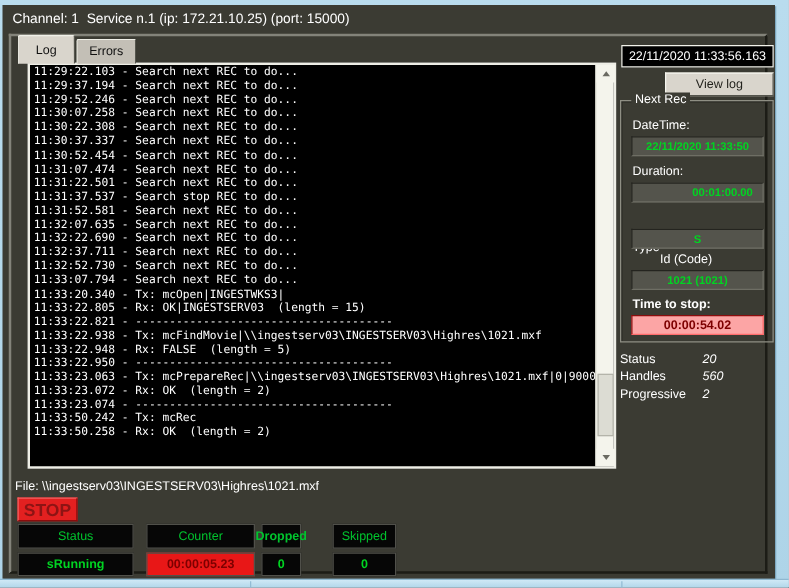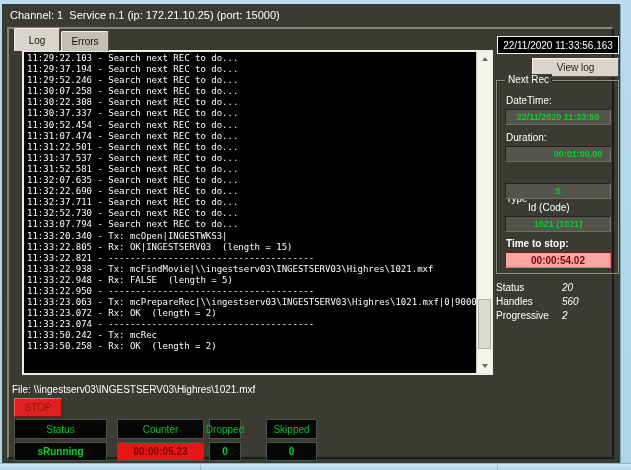--- a/index.html
+++ b/index.html
@@ -101,35 +101,35 @@
   .g-field.red { background: #fca5a5; color: #7d0000; font-size: 10px; border-color: #8a0d0d #ff6b6b #ff6b6b #8a0d0d; }
   .stat-row { position: absolute; left: 496px; width: 123px; height: 13px; }
   .stat-label { position: absolute; left: 0; color: #fff; font-size: 10px; }
   .stat-value { position: absolute; left: 66px; color: #fff; font-size: 10px; font-style: italic; }
   
   .file-label {
     position: absolute; left: 12px; top: 384px; color: #ffffff; font-size: 10px; white-space: pre;
   }
   .btn-stop {
     position: absolute; left: 14px; top: 398px; width: 48px; height: 19px;
-    background: #e32020; color: #8d1414; font-size: 10px; font-weight: normal;
+    background: #e32020; color: #8d1414; font-size: 14px; font-weight: bold;
     border: 1px solid; border-color: #f26262 #8a0d0d #8a0d0d #f26262;
     display: flex; align-items: center; justify-content: center;
   }
   .cell {
     position: absolute; background: #060606; border: 1px solid #50504a;
     display: flex; align-items: center; justify-content: center;
     font-size: 10px; white-space: pre;
   }
   .cell-head { top: 419px; height: 20px; color: #00c42e; }
   .cell-val  { top: 442px; height: 19px; color: #00d422; font-weight: bold; }
   .cell-val.red { background: #e81717; color: #7d0000; }
   .col-status  { left: 14px;  width: 93px; }
   .col-counter { left: 117px; width: 87px; }
-  .col-dropped { left: 209px; width: 32px; }
+  .col-dropped { left: 209px; width: 32px; font-weight: bold; }
   .col-skipped { left: 266px; width: 51px; }
   
   .bottom-strip {
     position: absolute; left: 0; top: 463px; width: 631px; height: 7px;
     background: linear-gradient(180deg, #cfe8f5 0%, #b2d7ea 100%);
     border-top: 1px solid #8fb8d0;
   }
   .strip-div { position: absolute; top: 1px; width: 1px; height: 6px; background: #93bcd4; }
 </style>
 </head>
@@ -151,21 +151,21 @@
   <div class="log-lines">
       <div class="log-line">11:29:22.103 - Search next REC to do...</div>
       <div class="log-line">11:29:37.194 - Search next REC to do...</div>
       <div class="log-line">11:29:52.246 - Search next REC to do...</div>
       <div class="log-line">11:30:07.258 - Search next REC to do...</div>
       <div class="log-line">11:30:22.308 - Search next REC to do...</div>
       <div class="log-line">11:30:37.337 - Search next REC to do...</div>
       <div class="log-line">11:30:52.454 - Search next REC to do...</div>
       <div class="log-line">11:31:07.474 - Search next REC to do...</div>
       <div class="log-line">11:31:22.501 - Search next REC to do...</div>
-      <div class="log-line">11:31:37.537 - Search next REC to do...</div>
+      <div class="log-line">11:31:37.537 - Search stop REC to do...</div>
       <div class="log-line">11:31:52.581 - Search next REC to do...</div>
       <div class="log-line">11:32:07.635 - Search next REC to do...</div>
       <div class="log-line">11:32:22.690 - Search next REC to do...</div>
       <div class="log-line">11:32:37.711 - Search next REC to do...</div>
       <div class="log-line">11:32:52.730 - Search next REC to do...</div>
       <div class="log-line">11:33:07.794 - Search next REC to do...</div>
       <div class="log-line">11:33:20.340 - Tx: mcOpen|INGESTWKS3|</div>
       <div class="log-line">11:33:22.805 - Rx: OK|INGESTSERV03  (length = 15)</div>
       <div class="log-line">11:33:22.821 - --------------------------------------</div>
       <div class="log-line">11:33:22.938 - Tx: mcFindMovie|\\ingestserv03\INGESTSERV03\Highres\1021.mxf</div>

